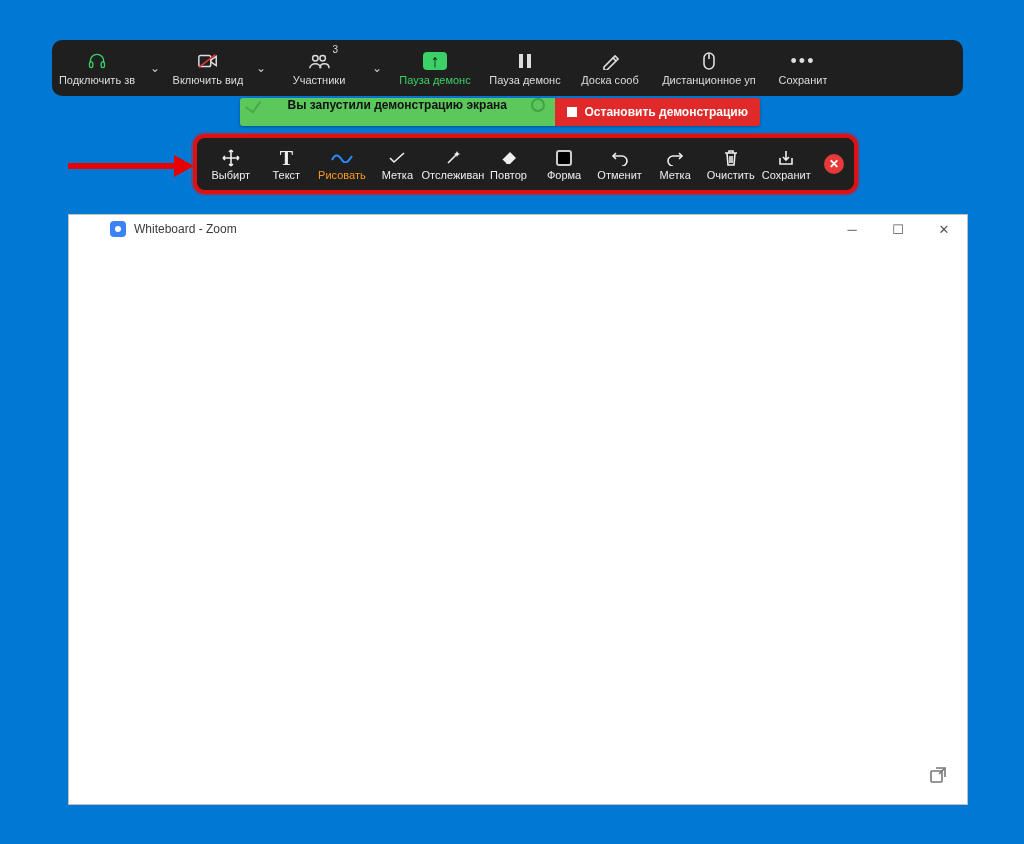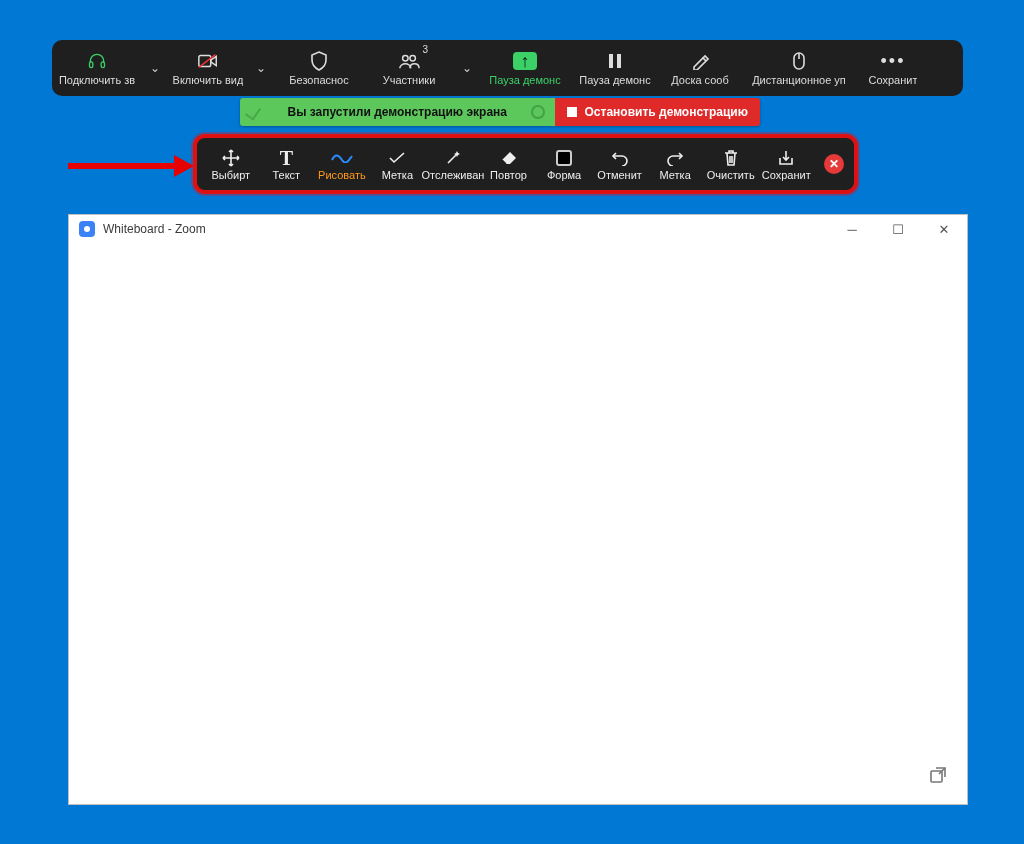--- a/index.html
+++ b/index.html
@@ -19,21 +19,21 @@
   .mt-green .ico { color: #3bd167; }
   .mt-badge { position: absolute; top: -6px; right: -8px; color: #ddd; font-size: 10px; }
   .mt-iconwrap { position: relative; }
 
   
   .notif-bar {
     position: absolute; top: 98px; left: 240px; height: 28px; width: 520px;
     display: flex; font-size: 12px; color: #111; border-radius: 3px; overflow: hidden;
     box-shadow: 0 1px 3px rgba(0,0,0,.3);
   }
-  .notif-left { flex: 1; background: #5cc85c; display: flex; align-items: center; justify-content: center; font-weight: 600; position: relative; }
+  .notif-left { flex: 1; background: #5cc85c; display: flex; justify-content: center; font-weight: 600; position: relative; }
   .notif-left::before { content: ""; position: absolute; left: 8px; width: 8px; height: 12px; border-right: 2px solid #2a7a2a; border-bottom: 2px solid #2a7a2a; transform: rotate(35deg); opacity:.4;}
   .notif-left::after { content: ""; position: absolute; right: 10px; width: 10px; height: 10px; border: 2px solid #2a7a2a; border-radius: 50%; opacity:.5;}
   .notif-right { background: #e02a2a; color: #fff; display: flex; align-items: center; padding: 8px 12px; font-weight: 600; cursor:pointer;}
   .notif-right .sq { width: 10px; height: 10px; background: #fff; margin-right: 8px; }
 
   
   .annot-frame {
     position: absolute; top: 134px; left: 193px; width: 665px; height: 60px;
     border: 4px solid #d11; border-radius: 12px; box-shadow: 0 0 0 2px rgba(255,0,0,.3);
     display: flex; align-items: center; background: #1f1f1f;
@@ -49,21 +49,21 @@
     position: absolute; top: 155px; left: 68px; width: 126px; height: 20px;
   }
   .arrow-line { position:absolute; top:8px; left:0; width:106px; height:6px; background:#e60000;}
   .arrow-head { position:absolute; right:0; top:0; width:0; height:0; border-left:20px solid #e60000; border-top:11px solid transparent; border-bottom:11px solid transparent;}
 
   
   .wb-window {
     position: absolute; top: 214px; left: 68px; width: 900px; height: 591px;
     background: #fff; border: 1px solid #bfbfbf;
   }
-  .wb-title { height: 28px; display: flex; align-items: center; padding: 0 10px; color: #3a3a3a; font-size: 12px; }
+  .wb-title { height: 28px; display: flex; align-items: center; padding: 0 10px; color: #3a3a3a; font-size: 12px; margin-left: 31px; }
   .wb-title .zicon { width: 16px; height: 16px; border-radius: 4px; background: #3b82f6; margin-right: 8px; display:flex; align-items:center; justify-content:center;}
   .wb-title .zicon::after{ content:""; width:6px; height:6px; border-radius:50%; background:#fff;}
   .wb-controls { position:absolute; top:0; right:0; height:28px; display:flex;}
   .wb-controls div { width:46px; height:28px; display:flex; align-items:center; justify-content:center; color:#555; font-size:13px; cursor:pointer;}
   .wb-popout { position:absolute; right:18px; bottom:18px; width:22px; height:22px; display:flex; align-items:center; justify-content:center; color:#777; cursor:pointer;}
 
   
   svg { stroke: currentColor; fill: none; stroke-width: 1.6; }
 </style>
 </head>
@@ -87,28 +87,20 @@
         <svg width="22" height="18" viewBox="0 0 24 18">
           <rect x="2" y="3" width="13" height="12" rx="2"></rect>
           <path d="M15 8l6-4v10l-6-4z"></path>
           <line x1="2" y1="16" x2="20" y2="2" stroke="#e33"></line>
         </svg>
       </span>
     <span class="lbl">Включить вид</span>
   </div>
   <div class="mt-caret">⌄</div>
 
-  <div class="mt-item" style="width:90px">
-    <span class="ico">
-        <svg width="18" height="20" viewBox="0 0 18 20">
-          <path d="M9 1l7 3v5c0 5-3 8-7 10C5 17 2 14 2 9V4l7-3z"></path>
-        </svg>
-      </span>
-    <span class="lbl">Безопаснос</span>
-  </div>
 
   <div class="mt-item" style="width:90px">
     <span class="ico mt-iconwrap">
       <svg width="22" height="18" viewBox="0 0 24 18">
           <circle cx="8" cy="6" r="3"></circle>
           <circle cx="16" cy="6" r="3"></circle>
           <path d="M2 17c0-3 3-5 6-5s6 2 6 5"></path>
           <path d="M13 17c0-3 2-5 5-5s5 2 5 5"></path>
         </svg>
       <span class="mt-badge">3</span>

